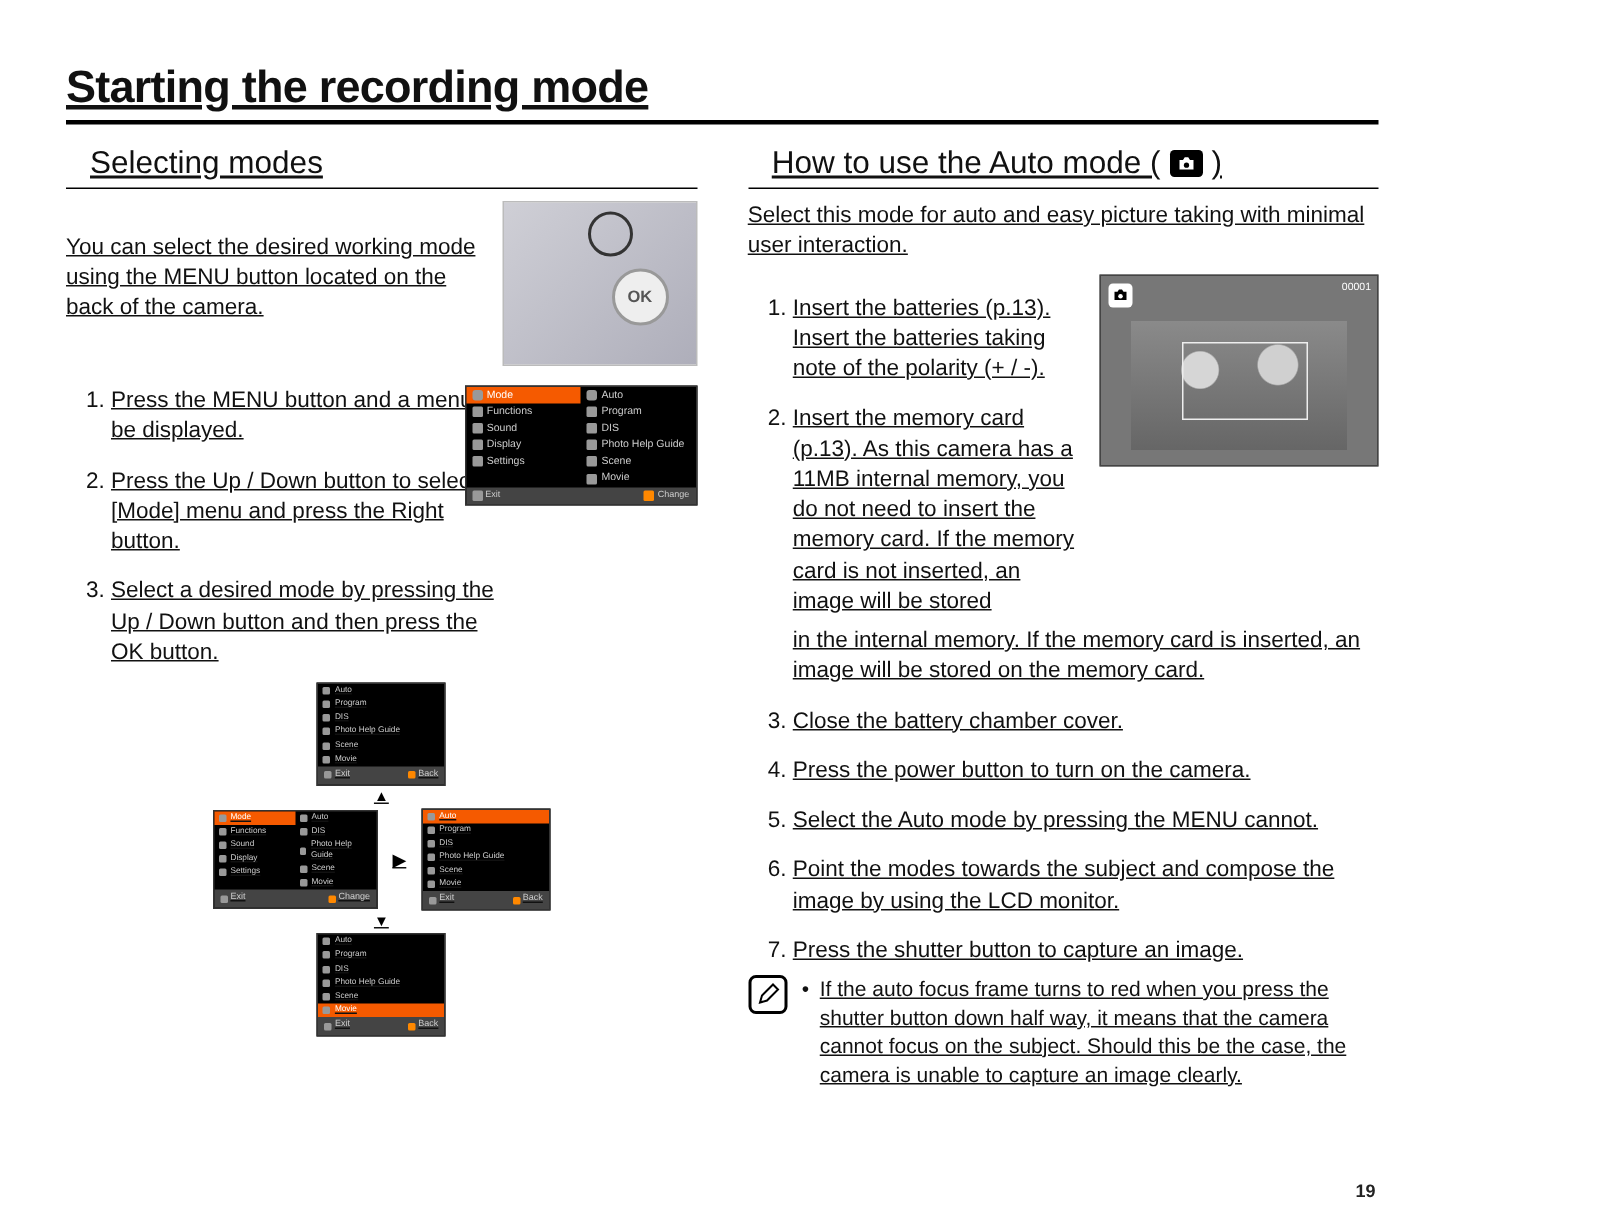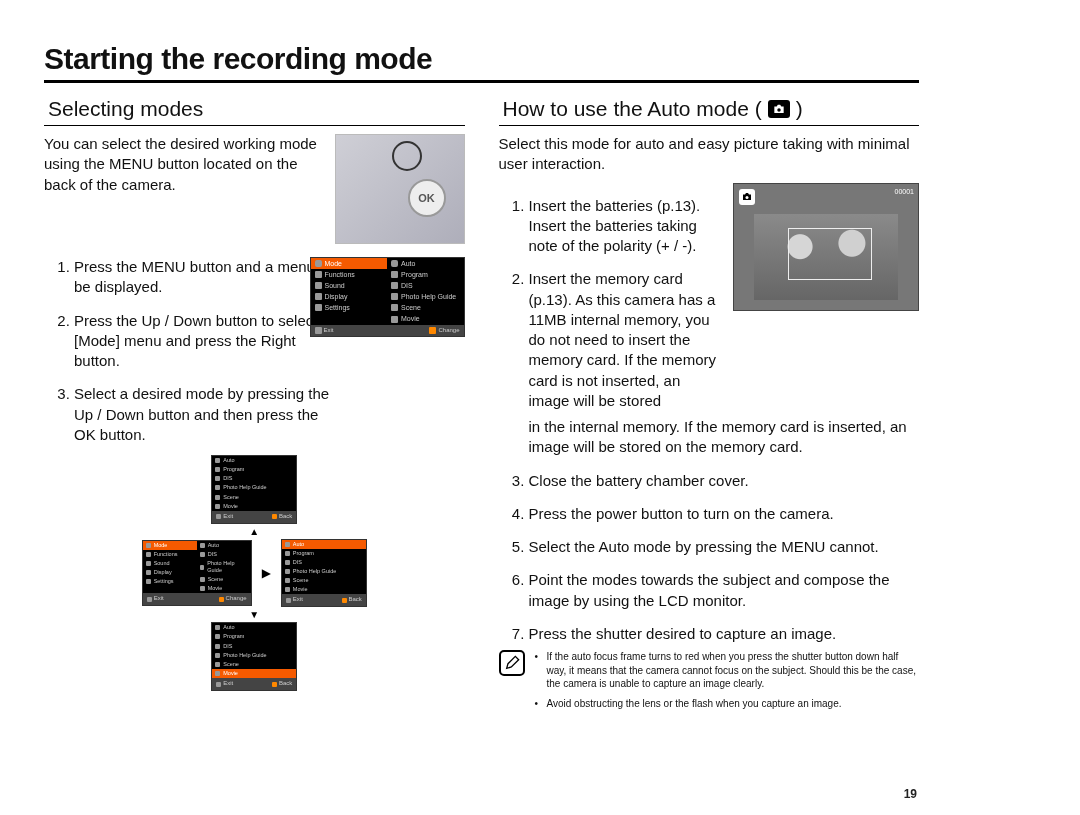--- a/index.html
+++ b/index.html
@@ -8,20 +8,21 @@
     padding: 0;
     background: #fff;
     font-family: Arial, Helvetica, sans-serif;
     color: #111;
   }
   .page {
     width: 963px;
     height: 815px;
     position: relative;
     padding: 42px 44px 20px 44px;
+    text-decoration: underline;
   }
   h1 {
     margin: 0 0 4px 0;
     font-size: 30px;
     font-weight: bold;
     letter-spacing: -0.5px;
   }
   .rule {
     height: 3px;
     background: #000;
@@ -30,32 +31,32 @@
   .columns {
     display: flex;
     gap: 34px;
   }
   .col { flex: 1 1 0; }
   .col-left { max-width: 460px; }
   .col-right { flex: 1 1 0; }
   h2 {
     font-size: 21px;
     font-weight: normal;
-    margin: 0 0 4px 4px;
+    margin: 0 0 4px 16px;
     display: flex;
     align-items: center;
     gap: 6px;
   }
   .thinrule {
     height: 1px;
     background: #000;
     margin-bottom: 8px;
   }
   p { margin: 0 0 8px 0; font-size: 15px; line-height: 1.35; }
-  .intro-block { display: flex; gap: 14px; align-items: flex-start; }
+  .intro-block { display: flex; gap: 14px; align-items: center; }
   .intro-text { flex: 1; }
   .menu-photo {
     width: 130px; height: 110px;
     background: linear-gradient(135deg,#cfcfd6,#aeaeba);
     border: 1px solid #bbb;
     position: relative;
   }
   .menu-photo::before {
     content:"OK";
     position:absolute; right:18px; top:44px;
@@ -115,21 +116,21 @@
       radial-gradient(circle at 68% 34%, #d0d0d0 13px, transparent 14px),
       linear-gradient(#8a8a8a,#666);
   }
   .cam-icon-box {
     position:absolute; left:5px; top:5px; width:16px; height:16px;
     background:#fff; border-radius:3px;
     display:flex; align-items:center; justify-content:center;
   }
   .cam-icon-box svg { width:12px; height:10px;}
   .note-box {
-    display:flex; gap:10px; font-size:10px; line-height:1.35;
+    display:flex; gap:10px; font-size:14px; line-height:1.35;
   }
   .note-icon {
     width:26px; height:26px; border:2px solid #000; border-radius:5px;
     display:flex; align-items:center; justify-content:center; flex-shrink:0;
   }
   .note-icon svg { width:16px; height:16px; }
   .note-list { list-style:none; padding:0; margin:0; }
   .note-list li { position:relative; padding-left:12px; margin-bottom:6px; }
   .note-list li::before { content:"•"; position:absolute; left:0; top:0; }
   .page-num {
@@ -454,32 +455,31 @@
         </div>
       </div>
 
       <p style="padding-left:30px;">in the internal memory. If the memory card is inserted, an image will be stored on the memory card.</p>
 
       <ol start="3">
         <li>Close the battery chamber cover.</li>
         <li>Press the power button to turn on the camera.</li>
         <li>Select the Auto mode by pressing the MENU cannot.</li>
         <li>Point the modes towards the subject and compose the image by using the LCD monitor.</li>
-        <li>Press the shutter desired to capture an image.</li>
+        <li>Press the shutter button to capture an image.</li>
       </ol>
 
       <div class="note-box">
         <div class="note-icon">
           <svg viewBox="0 0 24 24">
               <path d="M4 20l2-7 11-11 5 5-11 11-7 2z" fill="none" stroke="#000" stroke-width="2"></path>
             </svg>
         </div>
         <ul class="note-list">
           <li>If the auto focus frame turns to red when you press the shutter button down half way, it means that the camera cannot focus on the subject. Should this be the case, the camera is unable to capture an image clearly.</li>
-          <li>Avoid obstructing the lens or the flash when you capture an image.</li>
         </ul>
       </div>
     </div>
 
   </div>
 
   <div class="page-num">19</div>
 </div>
 
 </body></html>

